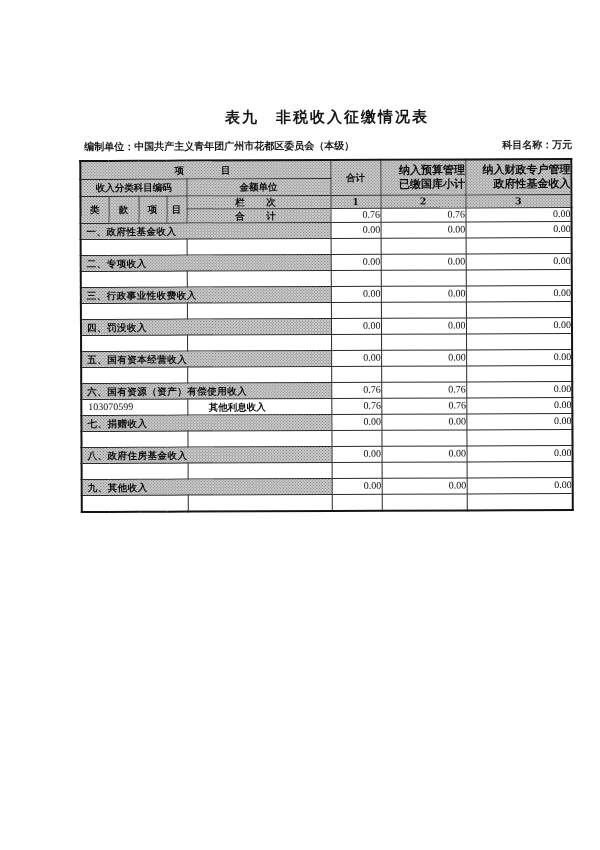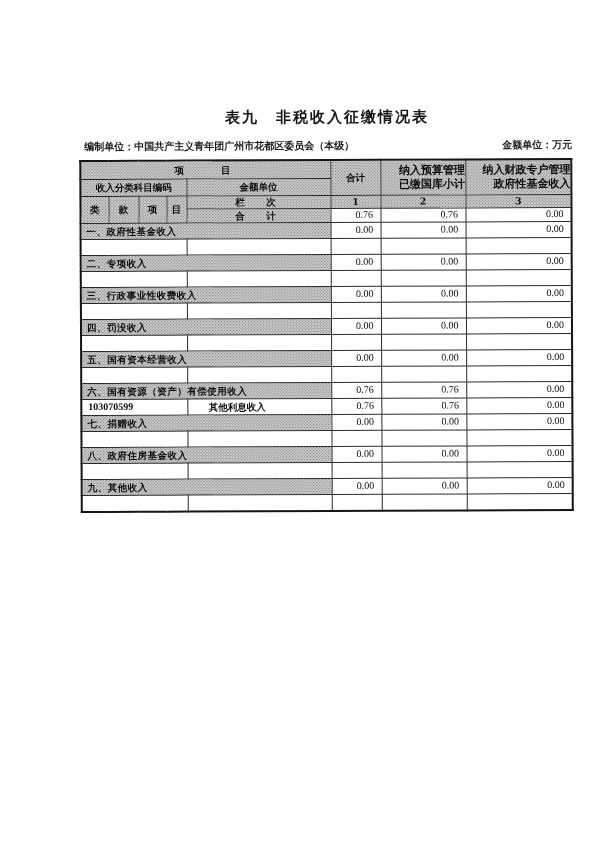--- a/index.html
+++ b/index.html
@@ -18,22 +18,22 @@
      font-family:"DejaVu Serif",serif;font-size:9.5px;font-weight:600;color:#0d0d0d;line-height:1.25;}
 
   .shaded{background-color:#c9c9c9;
      background-image:radial-gradient(circle,#828282 30%,rgba(0,0,0,0) 34%),
                       radial-gradient(circle,#828282 30%,rgba(0,0,0,0) 34%);
      background-size:3px 3px;background-position:0 0,1.5px 1.5px;}
 
   .ctr{text-align:center;}
   .two-line{white-space:pre-line;text-align:right;font-size:11px;}
   .cat{text-align:left;padding-left:5px;letter-spacing:0.5px;}
-  .num{text-align:right;padding-right:7px;font-family:"Liberation Serif",serif;font-weight:400;font-size:10px;}
-  .code{text-align:left;padding-left:6px;font-family:"Liberation Serif",serif;font-weight:700;font-size:10px;}
+  .num{text-align:right;font-family:"Liberation Serif",serif;font-weight:400;font-size:10px;}
+  .code{text-align:left;padding-left:6px;font-family:"Liberation Serif",serif;font-weight:400;font-size:10px;}
   .sname{text-align:left;padding-left:21px;}
   .sp2{letter-spacing:6px;padding-left:0;}
 
   tr.hrow1 td{height:17px;}
   tr.hrow2 td{height:16px;}
   tr.hrow3 td{height:12px;}
   tr.hrow4 td{height:13px;}
   tr.drow td{height:15px;}
 
   .pageno{position:absolute;top:792px;left:0;right:0;text-align:center;
@@ -42,21 +42,21 @@
 </head>
 <body>
 
 <div class="sheet">
   <div class="content">
 
     <div class="title">表九　非税收入征缴情况表</div>
 
     <div class="meta">
       <span>编制单位：中国共产主义青年团广州市花都区委员会（本级）</span>
-      <span>金额单位：万元</span>
+      <span>科目名称：万元</span>
     </div>
 
     <table class="report">
       <colgroup>
         <col style="width:28px">
           <col style="width:30px">
           <col style="width:28px">
           <col style="width:20px">
         <col style="width:144px">
           <col style="width:50px">

